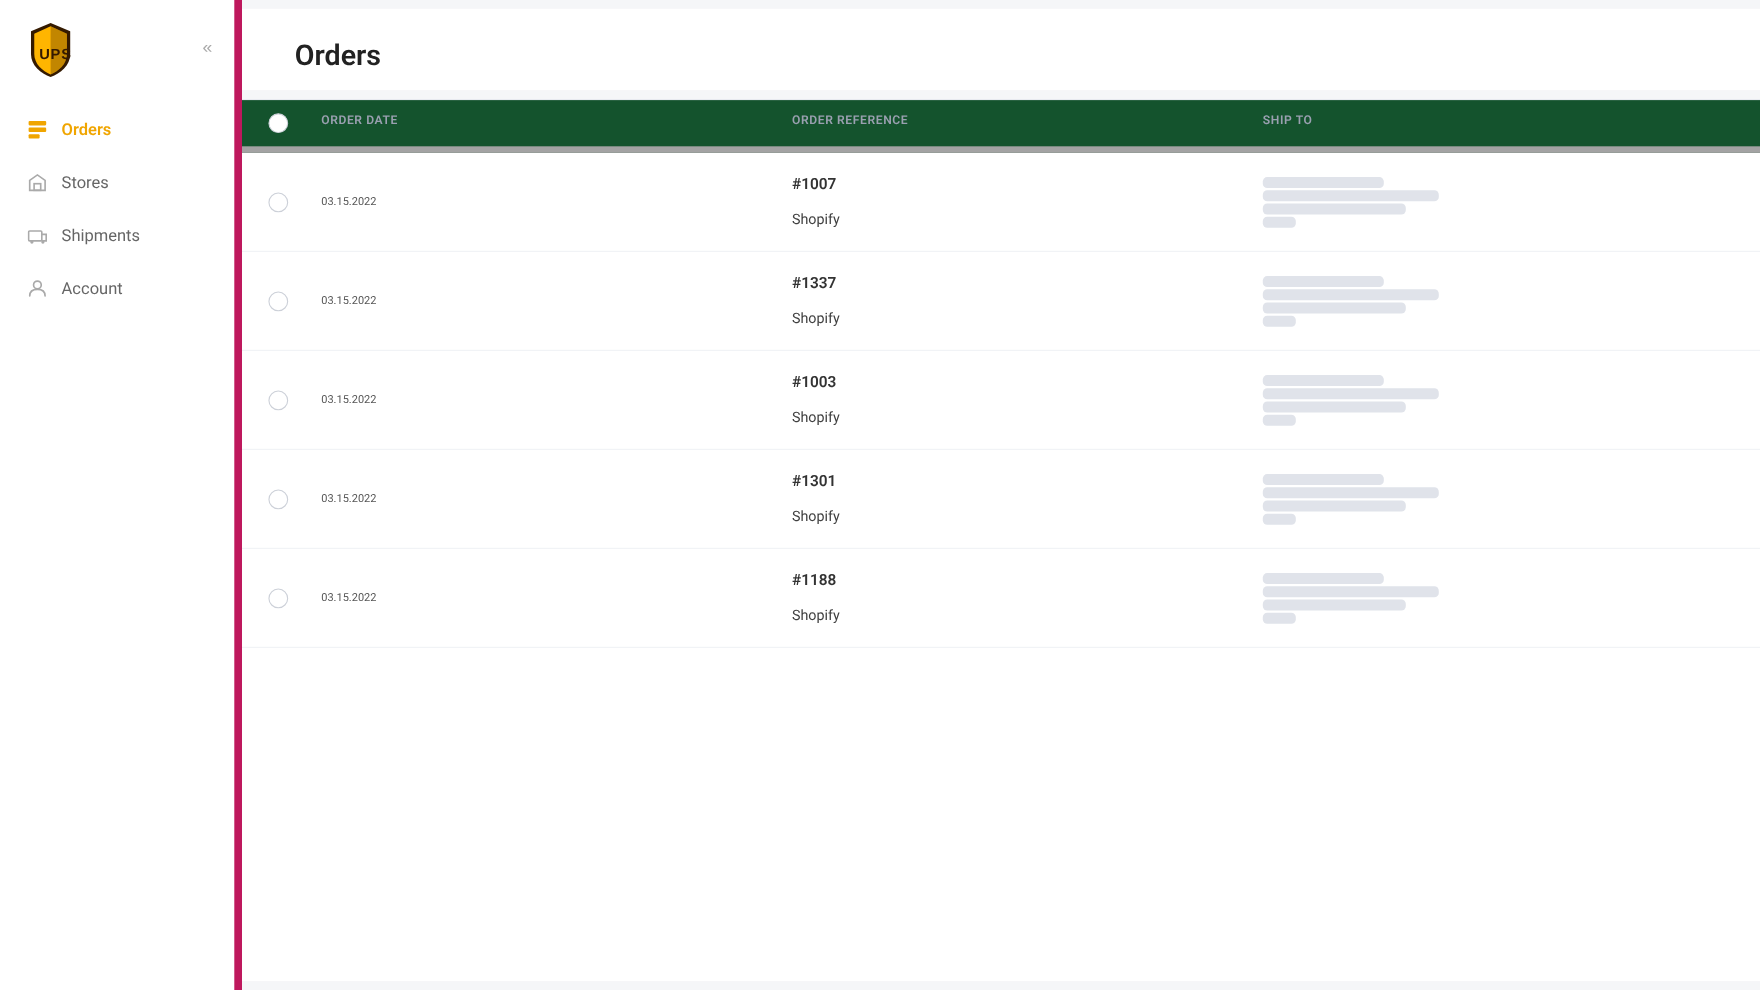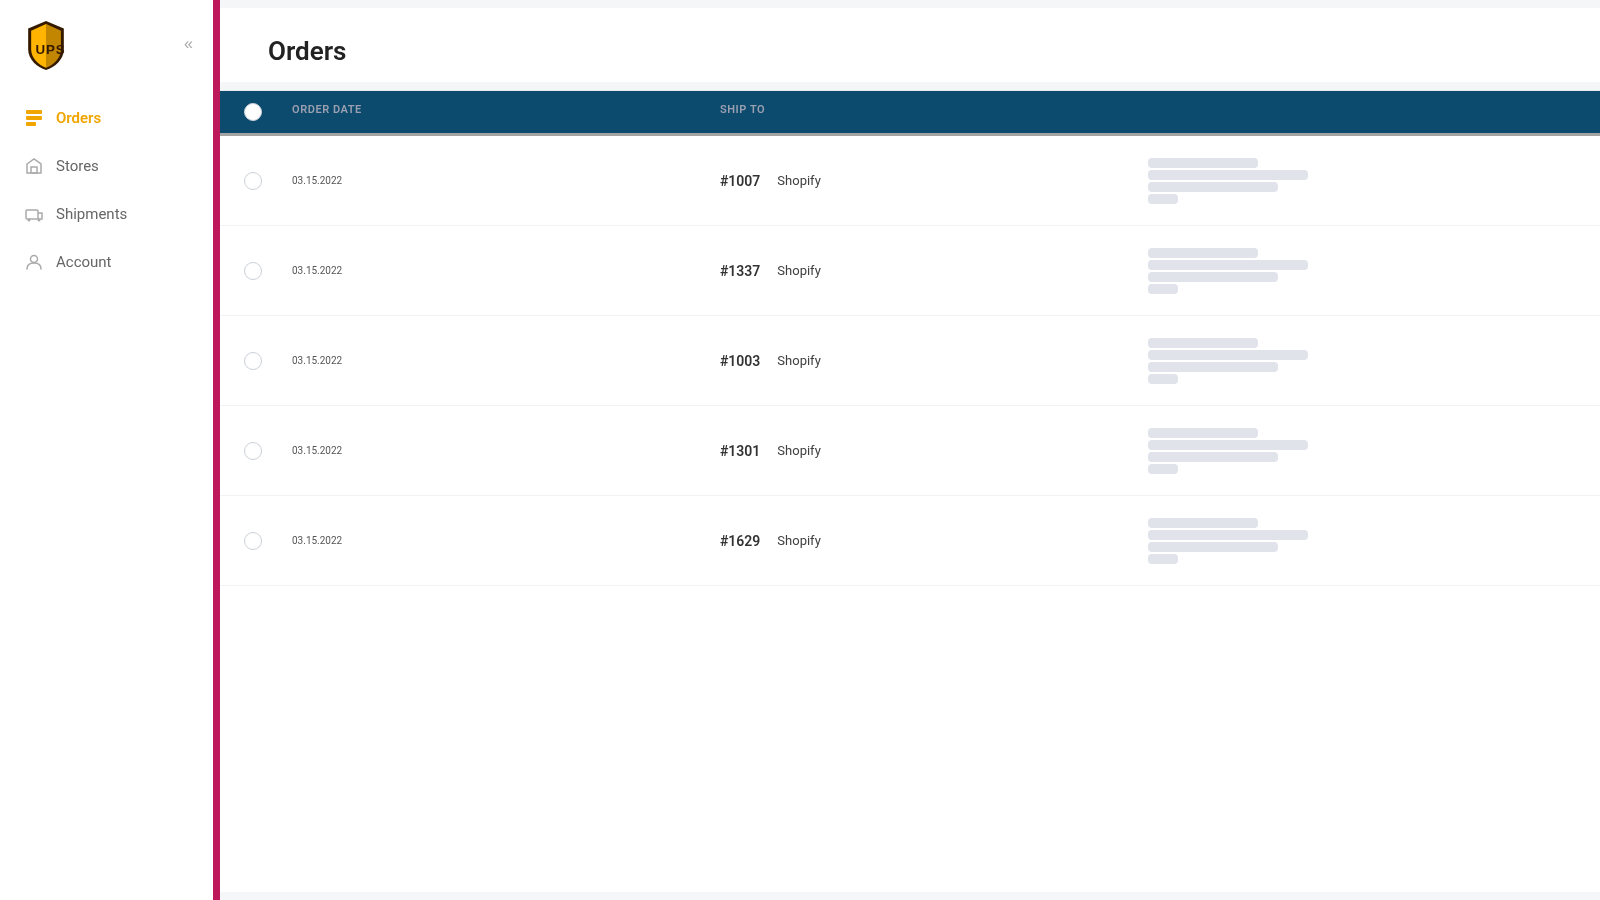--- a/index.html
+++ b/index.html
@@ -86,22 +86,22 @@
     
     .table-container {
       margin: 0 0 0 0;
       background: #fff;
       flex: 1;
     }
     .table-header {
       display: grid;
       grid-template-columns: 48px 1fr 1fr 1fr;
       padding: 12px 24px;
-      background: #0c4a6e;
-      border-bottom: 3px solid #a3a3a3;
+      background: #14532d;
+      border-bottom: 6px solid #a3a3a3;
       border-top: 1px solid #e8eaf0;
     }
     .table-header-cell {
       font-size: 11px;
       font-weight: 600;
       color: #9aa0b0;
       letter-spacing: 0.05em;
       text-transform: uppercase;
     }
     .table-row {
@@ -126,21 +126,21 @@
       appearance: none;
       -webkit-appearance: none;
       flex-shrink: 0;
     }
     .order-date {
       font-size: 10px;
       color: #555;
     }
     .order-ref-container {
       display: flex;
-      flex-direction: row;
+      flex-direction: column;
       gap: 17px;
     }
     .order-ref-number {
       font-size: 14px;
       font-weight: 600;
       color: #333;
     }
     .order-ref-source {
       font-size: 13px;
       color: #404040;
@@ -259,20 +259,21 @@
 
   <div class="top-bar"></div>
 
   <div class="table-container">
 
     <div class="table-header">
       <div class="row-checkbox">
         <input type="checkbox" class="header-checkbox" style="">
       </div>
       <div class="table-header-cell">ORDER DATE</div>
+      <div class="table-header-cell">ORDER REFERENCE</div>
       <div class="table-header-cell">SHIP TO</div>
     </div>
 
     <div class="table-row">
       <div class="row-checkbox">
         <input type="checkbox" class="checkbox" style="">
       </div>
       <div class="order-date">03.15.2022</div>
       <div class="order-ref-container">
         <span class="order-ref-number">#1007</span>
@@ -336,21 +337,21 @@
         <div class="ship-to-line l4"></div>
       </div>
     </div>
 
     <div class="table-row">
       <div class="row-checkbox">
         <input type="checkbox" class="checkbox" style="">
       </div>
       <div class="order-date">03.15.2022</div>
       <div class="order-ref-container">
-        <span class="order-ref-number">#1629</span>
+        <span class="order-ref-number">#1188</span>
         <span class="order-ref-source">Shopify</span>
       </div>
       <div class="ship-to-container">
         <div class="ship-to-line l1"></div>
         <div class="ship-to-line l2"></div>
         <div class="ship-to-line l3"></div>
         <div class="ship-to-line l4"></div>
       </div>
     </div>
   </div>

